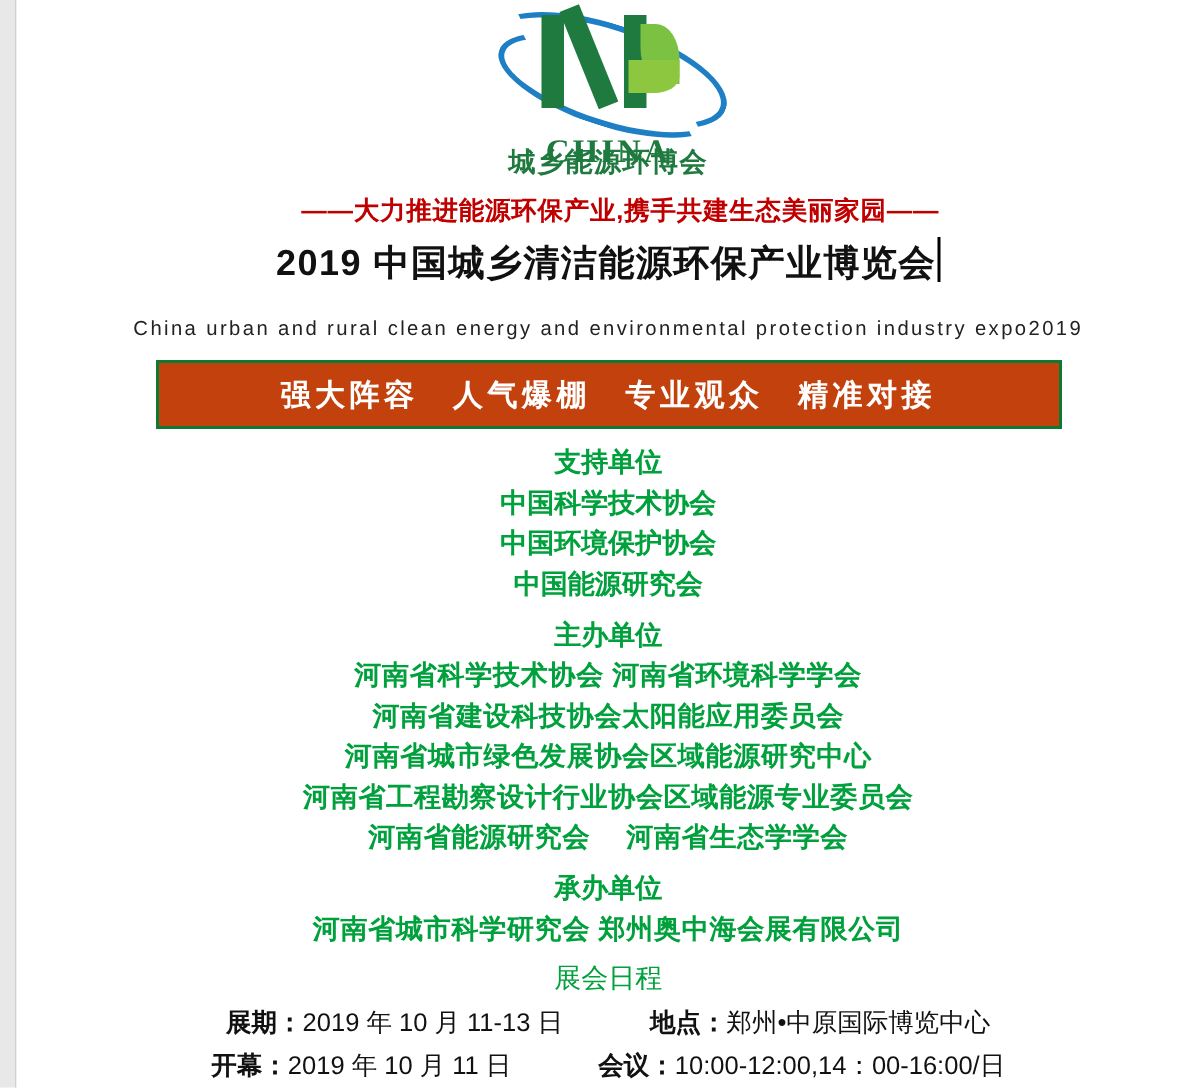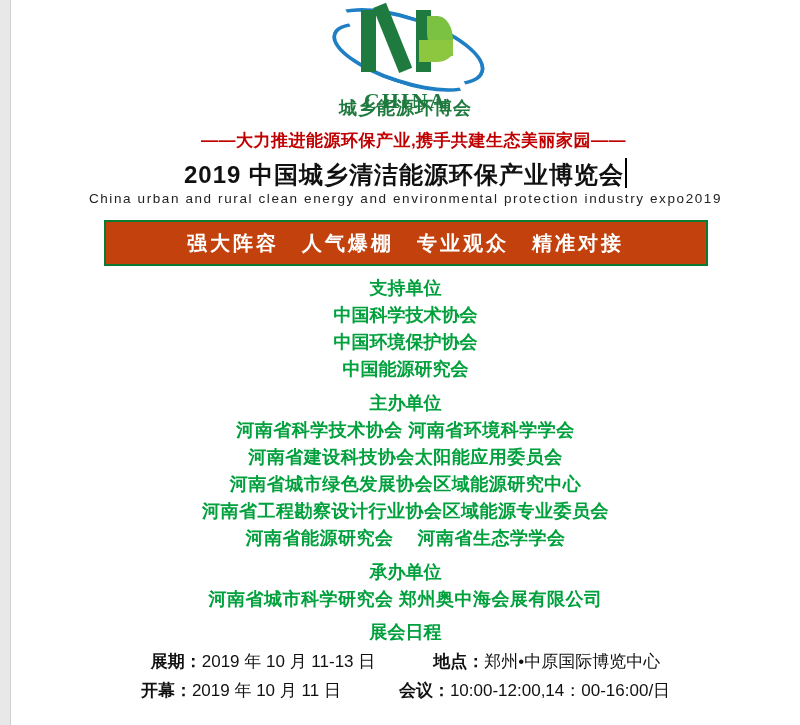--- a/index.html
+++ b/index.html
@@ -154,21 +154,21 @@
   }
   .caret {
     display: inline-block;
     width: 2px;
     height: 30px;
     background: #000;
     vertical-align: -5px;
     margin-left: 1px;
   }
   .sub-title-en {
-    margin-top: 0;
+    margin-top: 20px;
     text-align: center;
     font-size: 13.5px;
     color: #222;
     letter-spacing: 1.6px;
     font-family: "Liberation Sans", sans-serif;
   }
 
   
   .banner {
     margin: 14px auto 0 auto;
@@ -203,21 +203,21 @@
     margin-top: 3px;
   }
   .line.wide { letter-spacing: 0.5px; }
 
   
   .sched-head {
     margin-top: 9px;
     text-align: center;
     color: #00a03c;
     font-size: 18px;
-    font-weight: bold;
+    font-weight: normal;
   }
   .sched-row {
     margin-top: 6px;
     text-align: center;
     font-size: 17px;
     color: #111;
   }
   .sched-row .lbl {
     font-weight: bold;
   }

